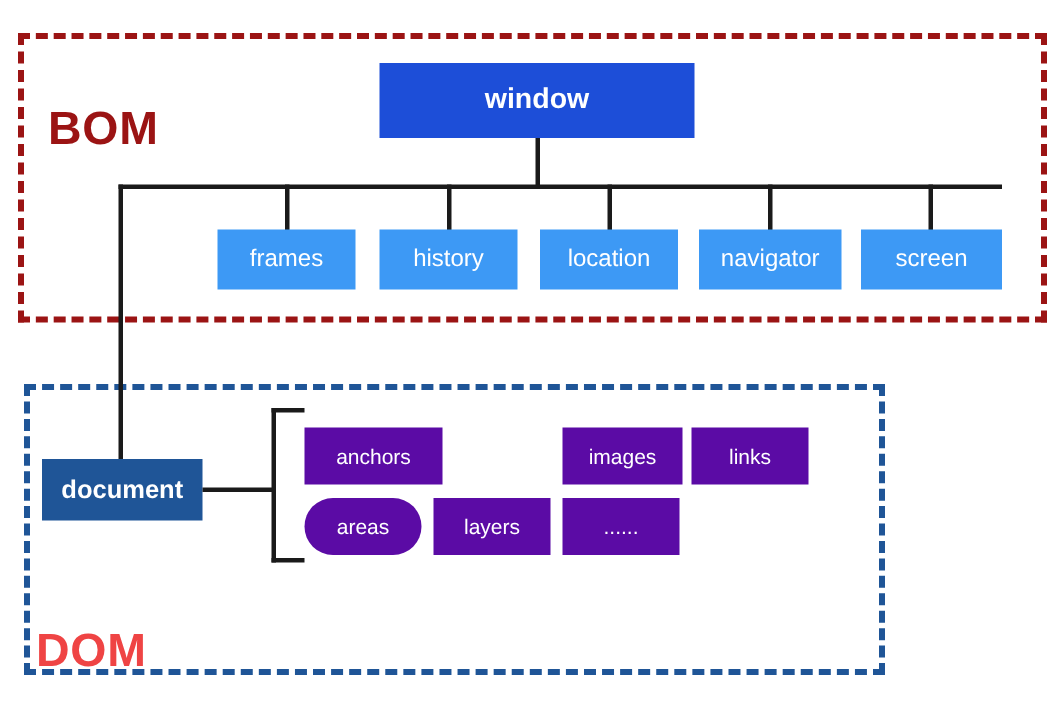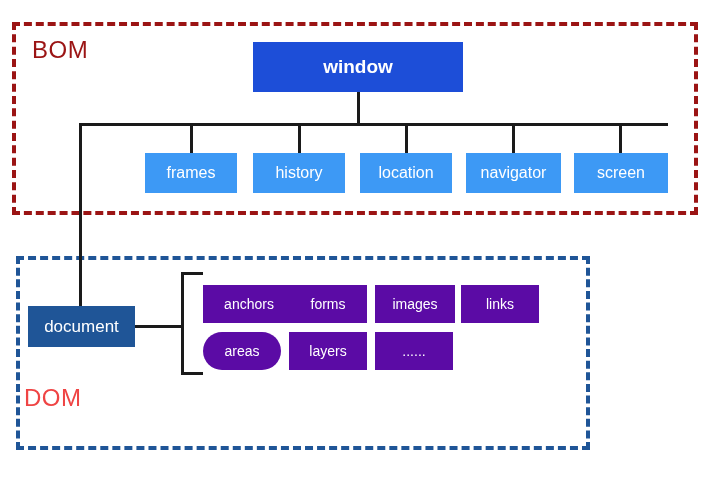--- a/index.html
+++ b/index.html
@@ -35,25 +35,26 @@
     left: 16px;
     top: 256px;
     width: 574px;
     height: 194px;
     border: 4px dashed #1F5597;
   }
 
   
   .group-title {
     position: absolute;
-    font-weight: normal;
-    font-size: 24px;
+    font-weight: bold;
+    font-size: 31px;
     letter-spacing: 0.5px;
     line-height: 1;
     white-space: nowrap;
+    margin-top: 32px;
   }
   #bom-title {
     left: 32px;
     top: 38px;
     color: #9B1414;
   }
   #dom-title {
     left: 24px;
     top: 386px;
     color: #ef4444;
@@ -81,21 +82,21 @@
   }
   .node-bom {
     background: #3D99F5;
     font-size: 16px;
     height: 40px;
     top: 153px;
   }
   .node-document {
     background: #1F5597;
     font-size: 17px;
-    font-weight: normal;
+    font-weight: bold;
     left: 28px;
     top: 306px;
     width: 107px;
     height: 41px;
   }
   .node-dom {
     background: #5B0BA5;
     font-size: 14px;
     height: 38px;
   }
@@ -160,23 +161,20 @@
 
   <div class="line line-v" style="left:181px; top:272px; height:103px;"></div>
 
   <div class="line line-h" style="left:181px; top:272px; width:22px;"></div>
 
   <div class="line line-h" style="left:181px; top:372px; width:22px;"></div>
 
   <div class="node node-dom" style="left:203px; top:285px; width:92px;">
     <span>anchors</span>
   </div>
-  <div class="node node-dom" style="left:289px; top:285px; width:78px;">
-    <span>forms</span>
-  </div>
   <div class="node node-dom" style="left:375px; top:285px; width:80px;">
     <span>images</span>
   </div>
   <div class="node node-dom" style="left:461px; top:285px; width:78px;">
     <span>links</span>
   </div>
 
   <div class="node node-dom" style="left:203px; top:332px; width:78px;border-radius:19px;">
     <span>areas</span>
   </div>

